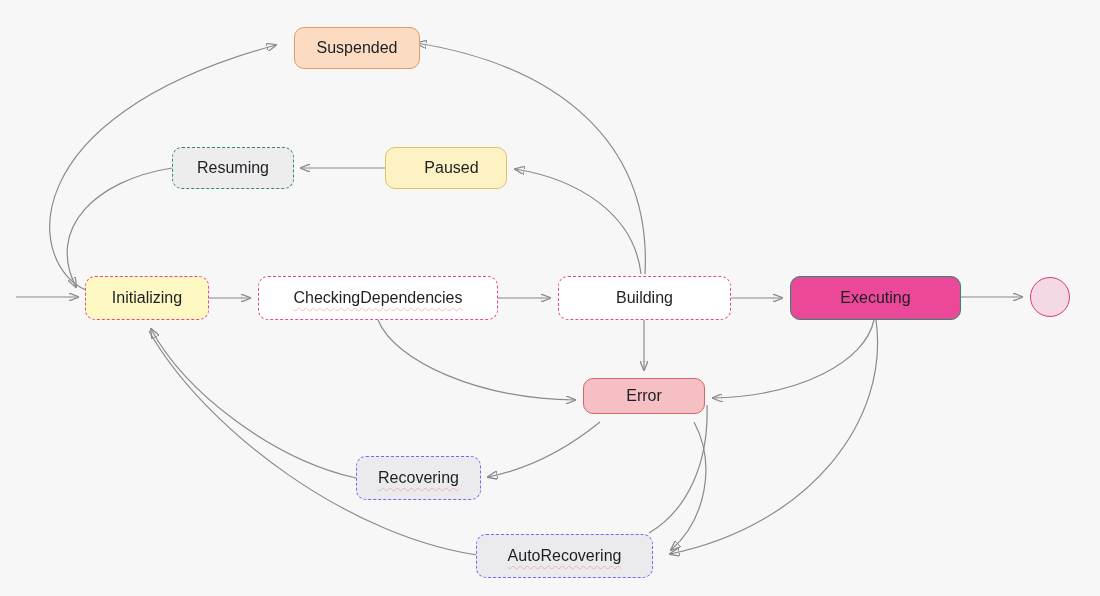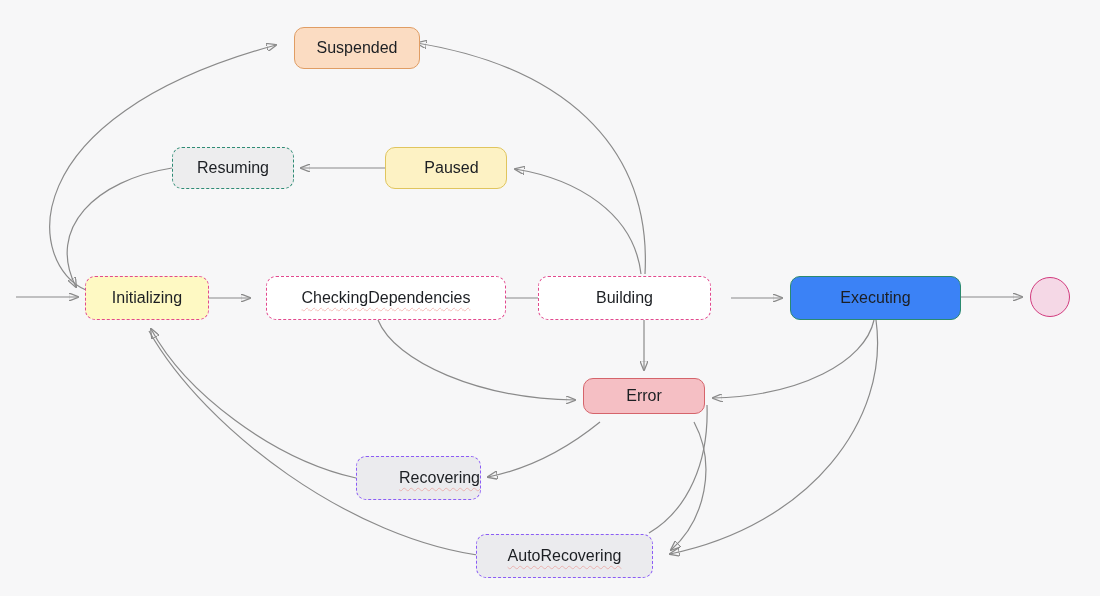--- a/index.html
+++ b/index.html
@@ -31,24 +31,24 @@
     white-space:nowrap;
   }
   .solid{border:1.6px solid transparent;}
   .dash-fine{border:1.6px dashed transparent;}
   .dash-mid{border:1.8px dashed transparent;}
   .n-suspended{left:294px;top:27px;width:126px;height:42px;}
   .n-resuming{left:172px;top:147px;width:122px;height:42px;}
   .n-paused{left:385px;top:147px;width:122px;height:42px;padding-left:11px;}
   .n-initializing{left:85px;top:276px;width:124px;height:44px;}
   .n-checking{left:258px;top:276px;width:240px;height:44px;}
-  .n-building{left:538px;top:276px;width:173px;height:44px;}
+  .n-building{left:558px;top:276px;width:173px;height:44px;}
   .n-executing{left:790px;top:276px;width:171px;height:44px;}
   .n-error{left:583px;top:378px;width:122px;height:36px;}
-  .n-recovering{left:356px;top:456px;width:125px;height:44px;justify-content:flex-end;}
+  .n-recovering{left:356px;top:456px;width:125px;height:44px;}
   .n-autorecovering{left:476px;top:534px;width:177px;height:44px;}
   .n-final{left:1030px;top:277px;width:40px;height:40px;border-radius:50%;}
   .squiggle{
     text-decoration-line:underline;
     text-decoration-style:wavy;
     text-decoration-color:rgba(235,120,110,0.45);
     text-decoration-thickness:1px;
     text-underline-offset:4px;
   }
 </style>
@@ -94,29 +94,29 @@
   </div>
 
   <div class="node solid n-paused" style="background-color: rgb(253, 242, 196); border-color: rgb(224, 197, 94);">
     <span>Paused</span>
   </div>
 
   <div class="node dash-fine n-initializing" style="background-color: #fef9c3; border-color: rgb(226, 73, 142);">
     <span>Initializing</span>
   </div>
 
-  <div class="node dash-fine n-checking" style="background-color: rgb(255, 255, 255); border-color: rgb(226, 73, 142); margin-left: 8px;">
+  <div class="node dash-fine n-checking" style="background-color: rgb(255, 255, 255); border-color: rgb(226, 73, 142);">
     <span class="squiggle">CheckingDependencies</span>
   </div>
 
   <div class="node dash-fine n-building" style="background-color: rgb(255, 255, 255); border-color: rgb(226, 73, 142);">
     <span>Building</span>
   </div>
 
-  <div class="node solid n-executing" style="background-color: #3b82f6; border-color: rgb(43, 138, 111); align-items: center;">
+  <div class="node solid n-executing" style="background-color: #ec4899; border-color: rgb(43, 138, 111); align-items: center;">
     <span>Executing</span>
   </div>
 
   <div class="node solid n-error" style="background-color: rgb(245, 191, 196); border-color: rgb(213, 100, 107);">
     <span>Error</span>
   </div>
 
   <div class="node dash-mid n-recovering" style="background-color: rgb(235, 235, 238); border-color: rgb(139, 92, 246);">
     <span class="squiggle">Recovering</span>
   </div>

